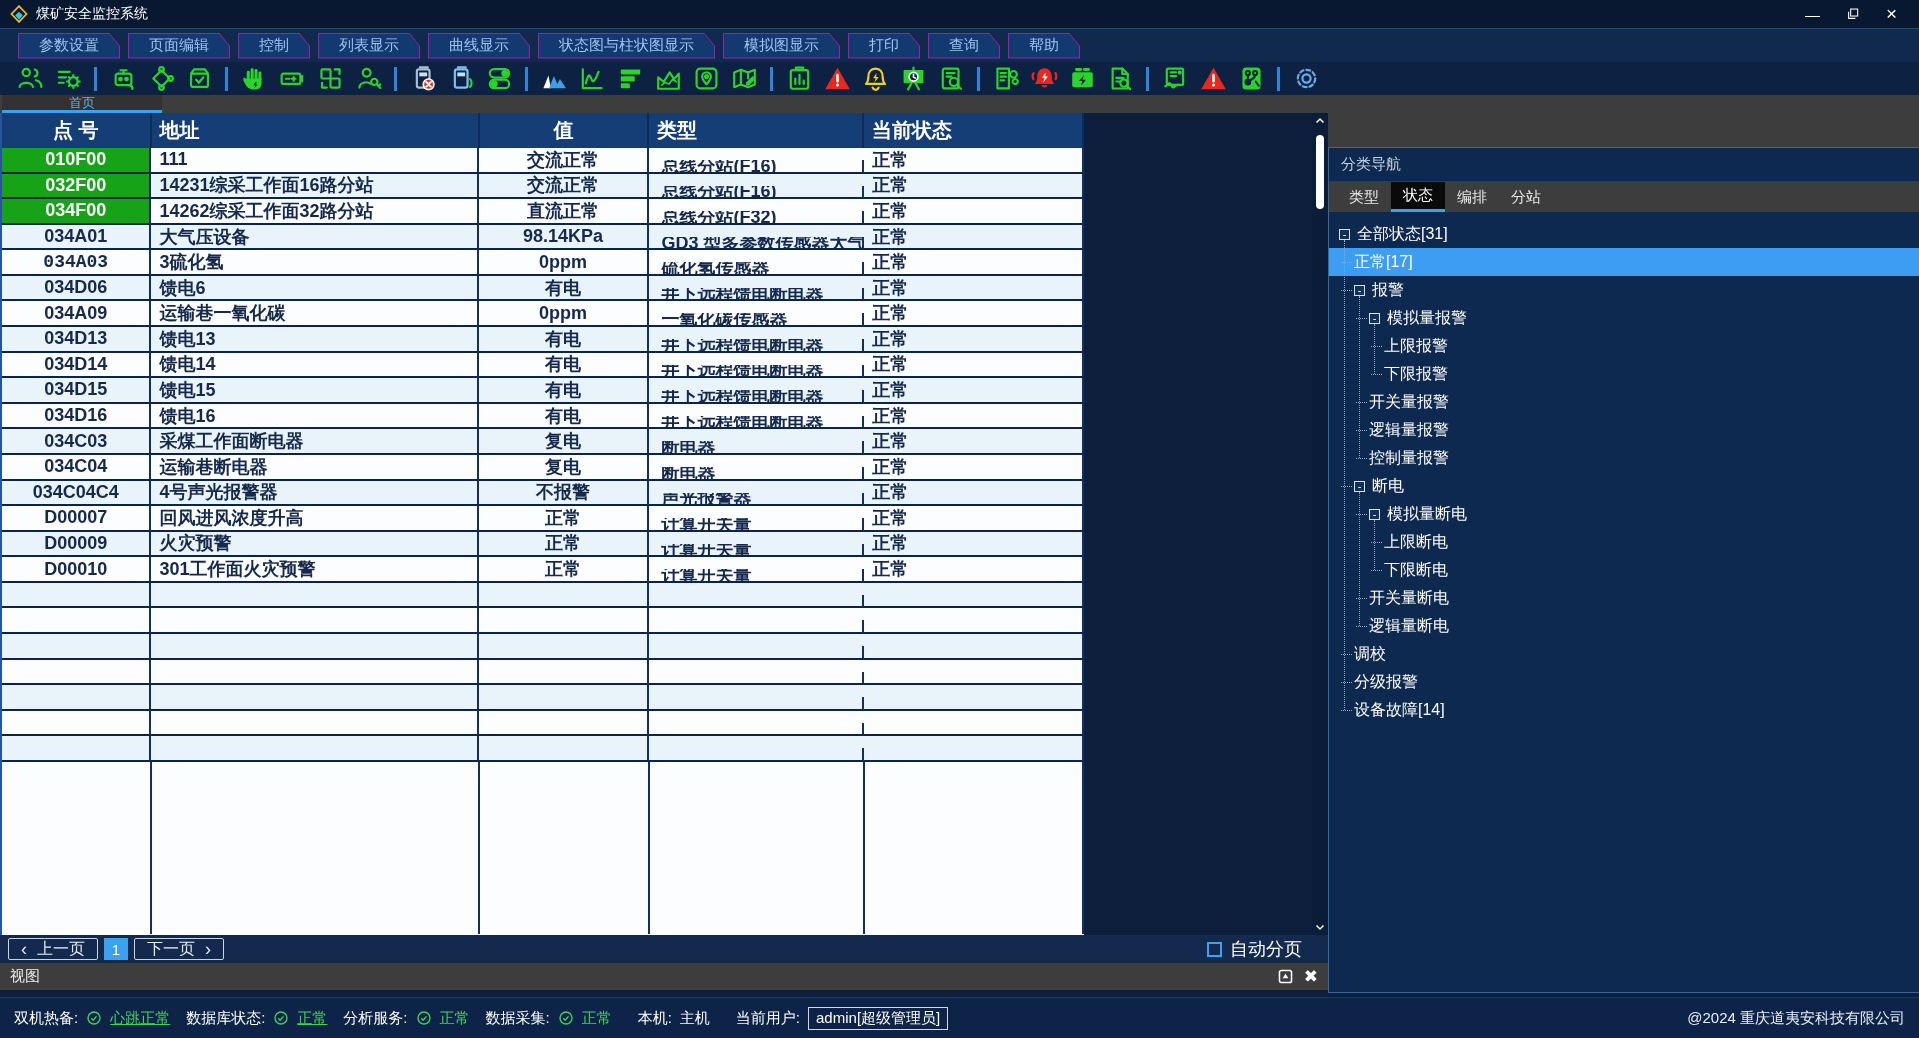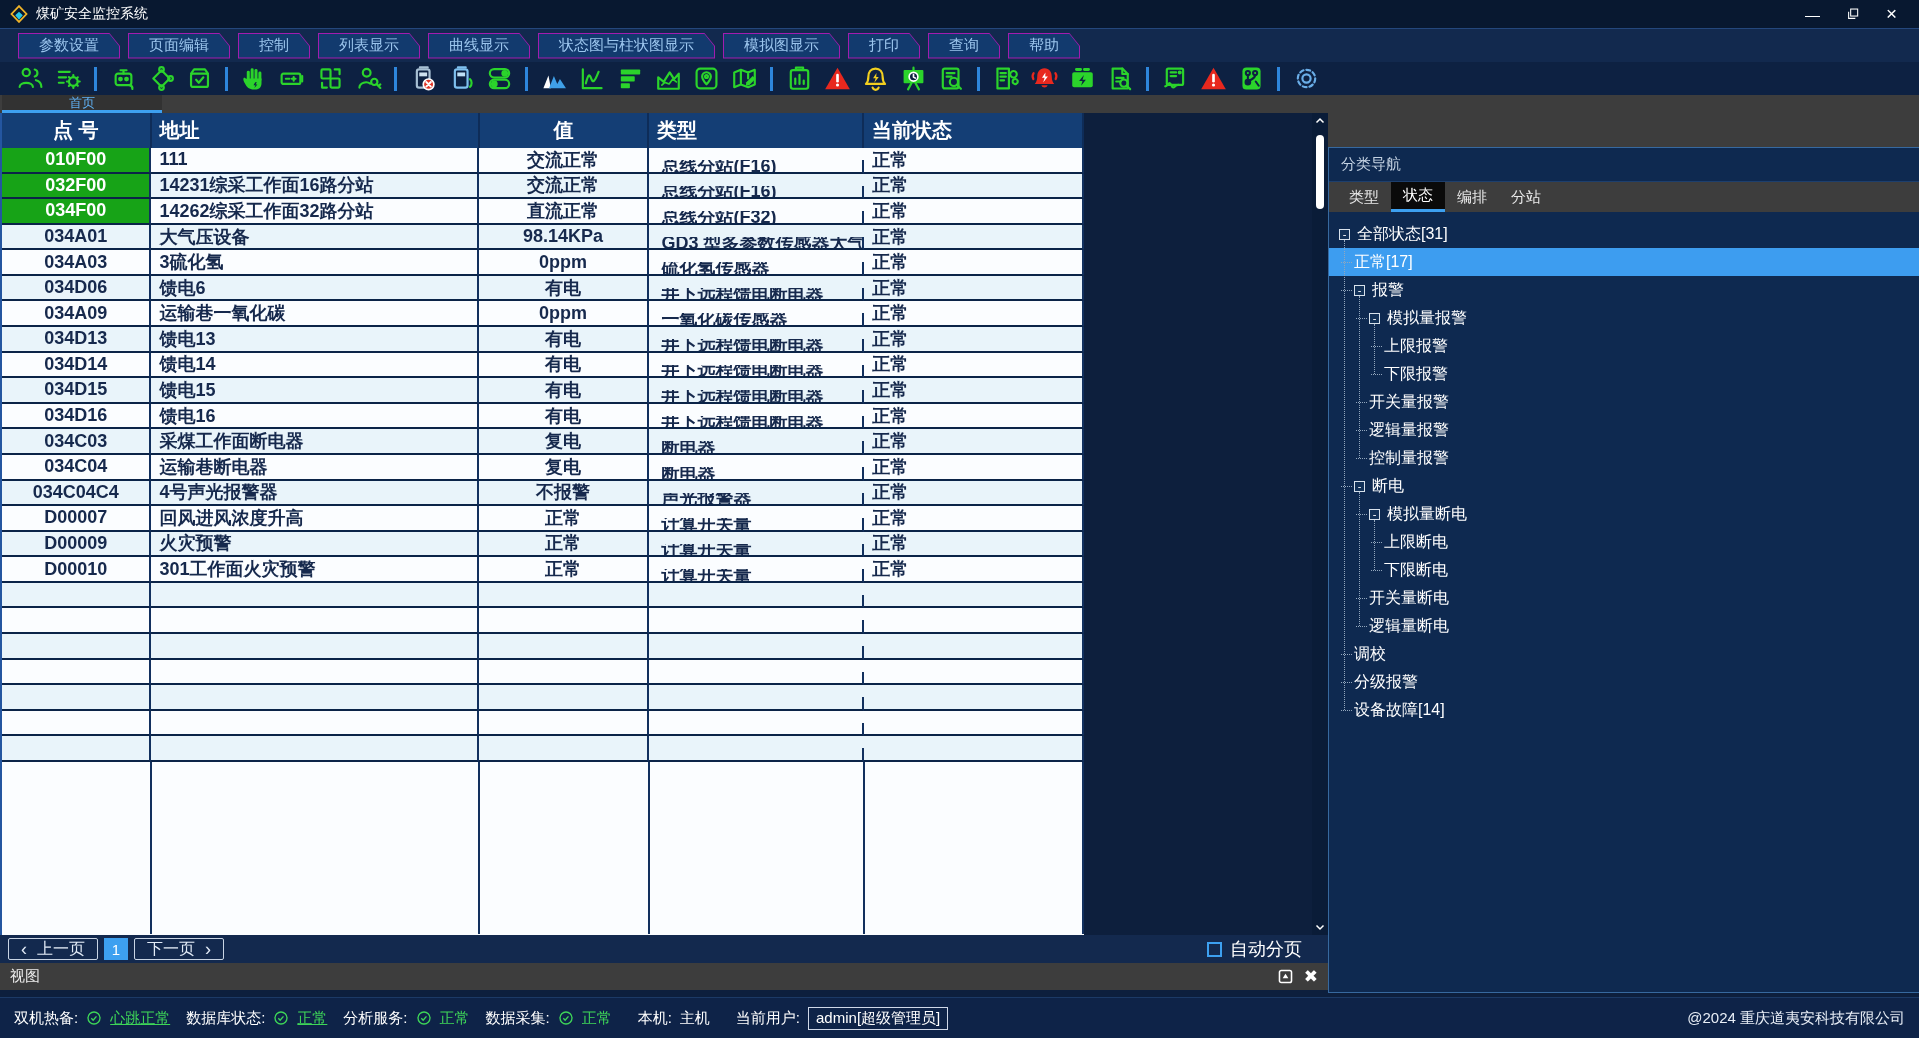--- a/index.html
+++ b/index.html
@@ -483,21 +483,21 @@
       <div class="c c-status" style="width: 266px;">正常</div>
     </div>
     <div class="trow alt">
       <div class="c c-id" style="width: 182px;">034A01</div>
       <div class="c c-addr" style="width: 398px;">大气压设备</div>
       <div class="c c-val" style="width: 206px;">98.14KPa</div>
       <div class="c c-type" style="width: 260px;">GD3 型多参数传感器大气压</div>
       <div class="c c-status" style="width: 266px;">正常</div>
     </div>
     <div class="trow">
-      <div class="c c-id" style="width: 182px;">034A03</div>
+      <div class="c c-id" style="width: 182px; font-family: Liberation Mono, monospace;">034A03</div>
       <div class="c c-addr" style="width: 398px;">3硫化氢</div>
       <div class="c c-val" style="width: 206px;">0ppm</div>
       <div class="c c-type" style="width: 260px;">硫化氢传感器</div>
       <div class="c c-status" style="width: 266px;">正常</div>
     </div>
     <div class="trow alt">
       <div class="c c-id" style="width: 182px;">034D06</div>
       <div class="c c-addr" style="width: 398px;">馈电6</div>
       <div class="c c-val" style="width: 206px;">有电</div>
       <div class="c c-type" style="width: 260px;">井下远程馈电断电器</div>

